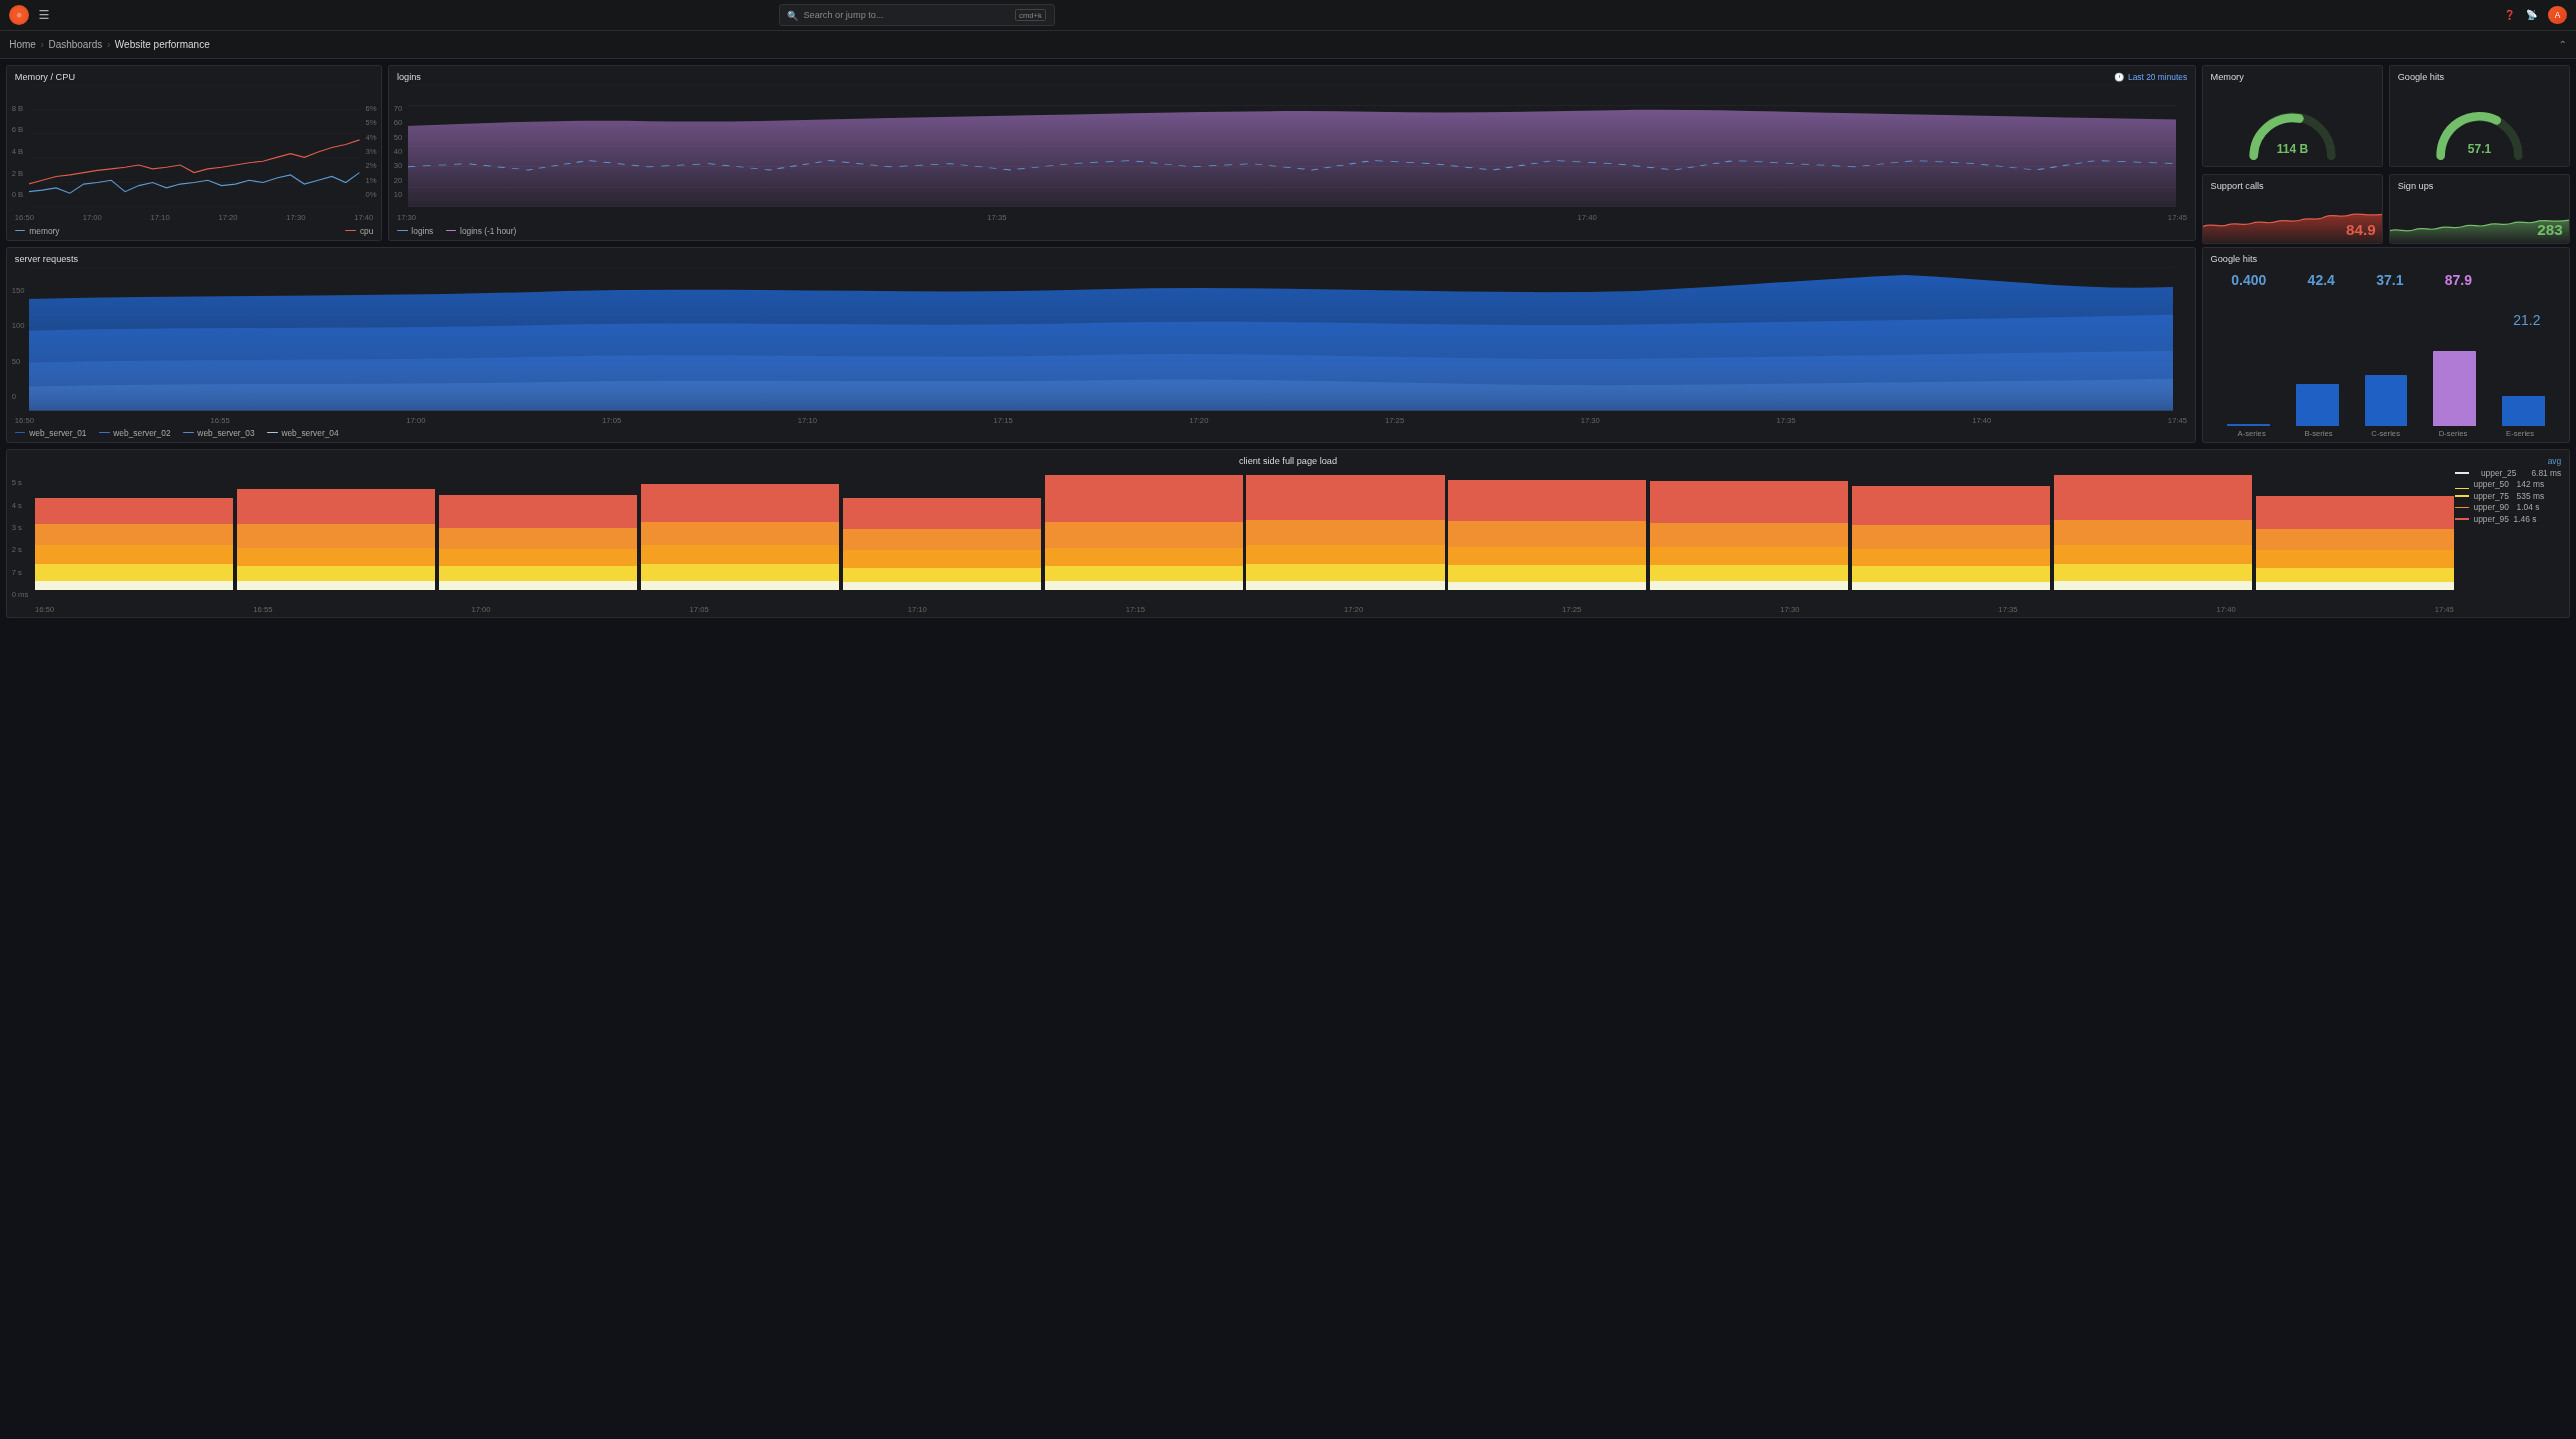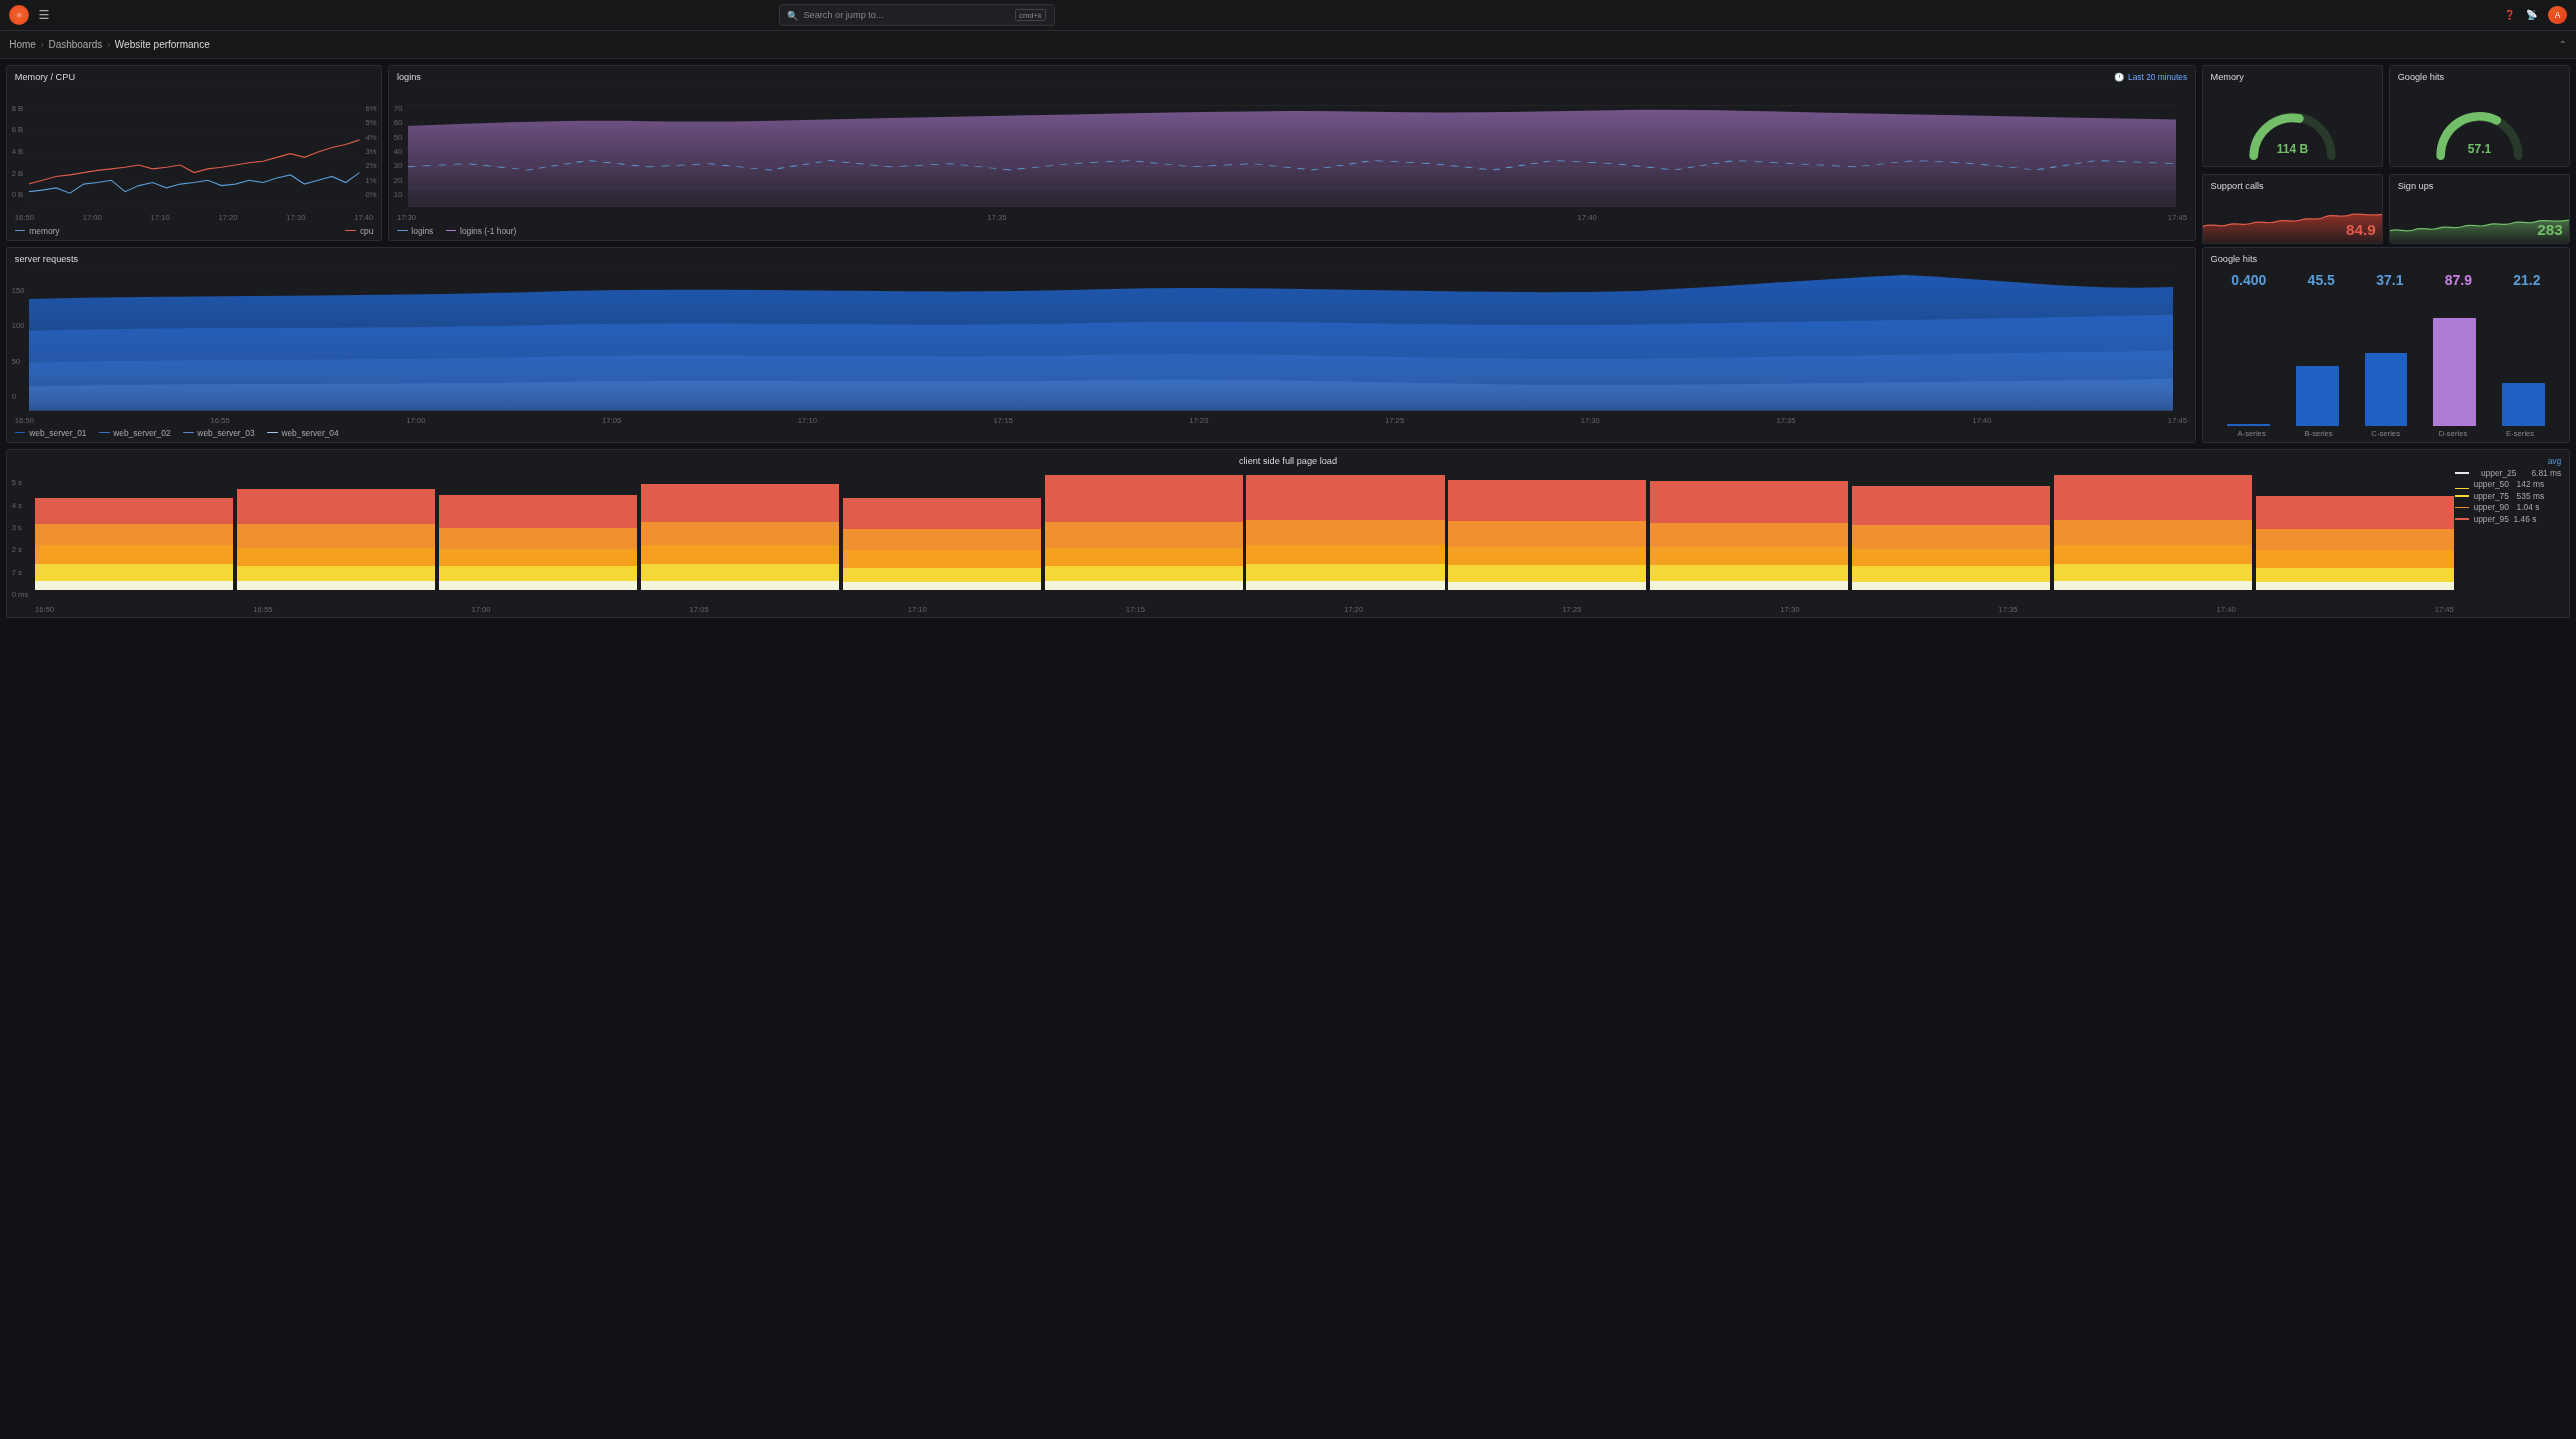--- a/index.html
+++ b/index.html
@@ -431,24 +431,24 @@
           <span>web_server_04</span>
         </div>
       </div>
     </div>
 
     <div class="panel" style="flex:0 0 368px;">
       <div class="panel-title">Google hits</div>
 
       <div style="display:flex;justify-content:space-around;padding:4.6px 7.7px 0;">
         <span style="font-size:14px;font-weight:bold;color:#5b9bd5;">0.400</span>
-        <span style="font-size:14px;font-weight:bold;color:#5b9bd5;">45.5</span>
+        <span style="font-size:14px;font-weight:bold;color:#5b9bd5;">42.4</span>
         <span style="font-size:14px;font-weight:bold;color:#5b9bd5;">37.1</span>
         <span style="font-size:14px;font-weight:bold;color:#cc7ee8;">87.9</span>
-        <span style="font-size:14px;font-weight:bold;color:#5b9bd5;">21.2</span>
+        <span style="font-size:14px;font-weight:normal;color:#5b9bd5;margin-top:40px;">21.2</span>
       </div>
 
       <div style="flex:1;display:flex;align-items:flex-end;justify-content:space-around;padding:6.1px 15.3px 0;gap:7.7px;">
 
         <div style="flex:1;display:flex;flex-direction:column;align-items:center;height:100%;justify-content:flex-end;">
           <div style="width:70%;height:1.5px;background:#1f60c4;border-radius:0.8px 0.8px 0 0;"></div>
         </div>
 
         <div style="flex:1;display:flex;flex-direction:column;align-items:center;height:100%;justify-content:flex-end;">
           <div style="width:70%;height:45%;background:#1f60c4;border-radius:0.8px 0.8px 0 0;"></div>

